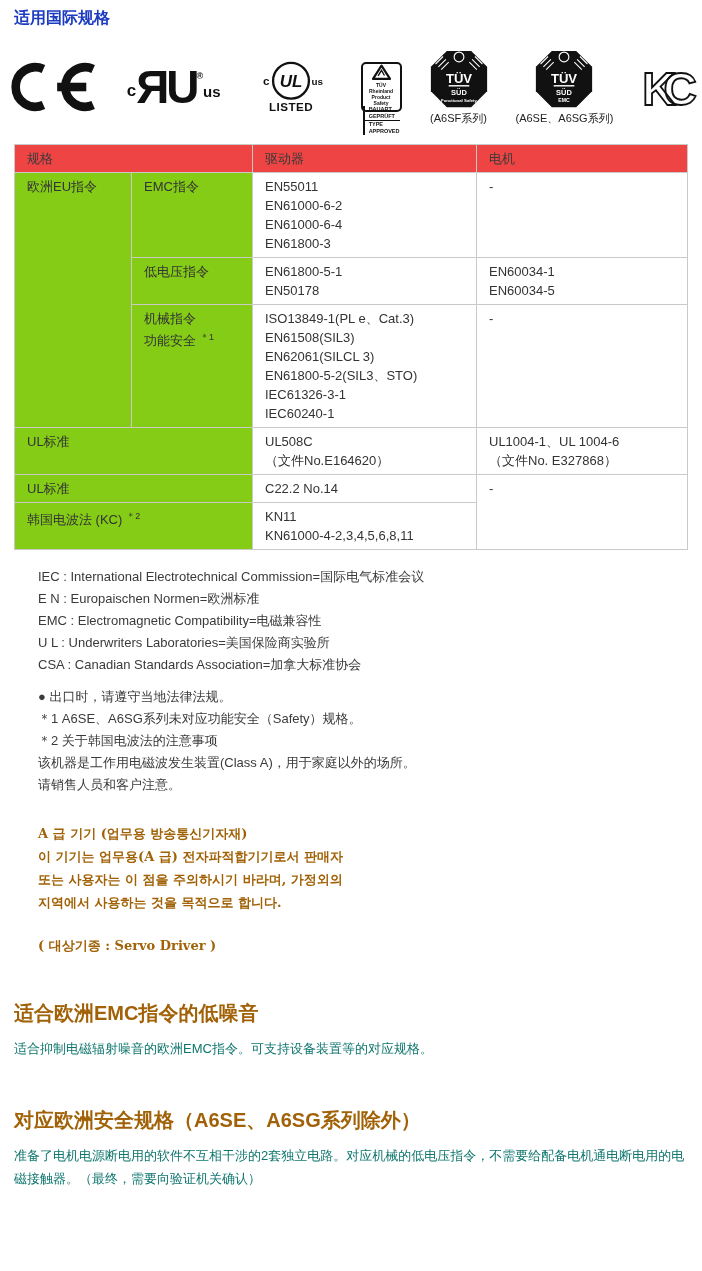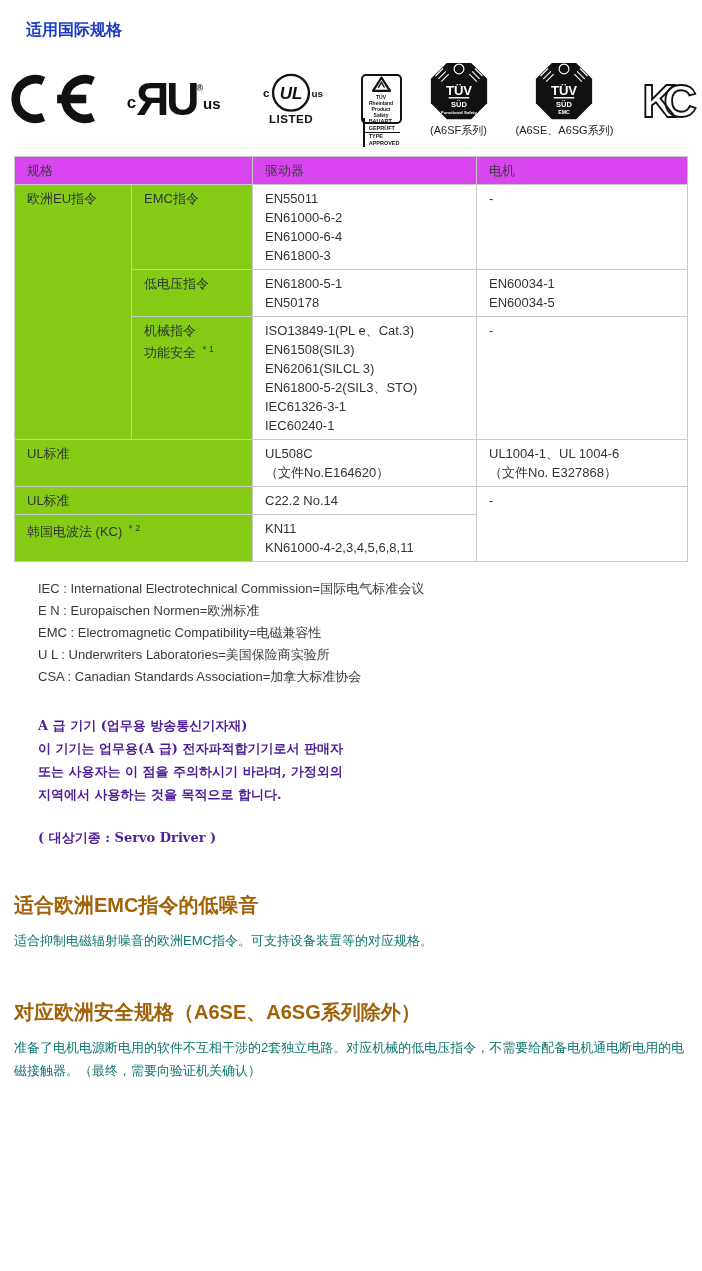--- a/index.html
+++ b/index.html
@@ -2,21 +2,21 @@
 <html><head>
 <meta charset="utf-8">
 <style>
   html,body{margin:0;padding:0;background:#fff;}
   body{
     width:702px;min-height:1271px;box-sizing:border-box;
     font-family:"Liberation Sans","DejaVu Sans",sans-serif;
     color:#3a3a3a;font-size:13px;
   }
   .page{padding:8px 14px 30px 14px;}
-  .page-title{font-size:16px;font-weight:bold;color:#1b3bc0;margin:12px;line-height:20px;}
+  .page-title{font-size:16px;font-weight:bold;color:#1b3bc0;margin:0;line-height:20px;}
 
   
   .logos{display:flex;align-items:center;justify-content:center;gap:27px;margin-top:16px;min-height:86px;}
   .logo{display:flex;flex-direction:column;align-items:center;}
   .logo-caption{font-size:11px;color:#222;margin-top:2px;white-space:nowrap;}
   .ce-svg{width:96px;height:52px;}
   .cul{display:flex;align-items:flex-end;color:#111;font-weight:bold;flex-direction:row;}
   .cul-c{font-size:17px;line-height:1;padding-bottom:3px;}
   .cul-ru{font-size:46px;line-height:30px;font-weight:900;letter-spacing:-3px;}
   .cul-reg{font-size:9px;align-self:flex-start;line-height:1;}
@@ -31,32 +31,32 @@
 
   
   .spec-table{border-collapse:collapse;width:100%;margin-top:14px;table-layout:fixed;}
   .spec-table col.c1{width:117px;}
   .spec-table col.c2{width:121px;}
   .spec-table col.c3{width:224px;}
   .spec-table th,.spec-table td{
     border:1px solid #c9c9c6;padding:4px 12px;line-height:19px;
     vertical-align:top;text-align:left;font-weight:normal;font-size:13px;color:#333;
   }
-  .spec-table thead th{background:#d946ef;color:#3a3a3a;}
+  .spec-table thead th{background:#ef4444;color:#3a3a3a;}
   .col-spec{background:#84cc16;}
   .dash{text-align:center;}
   .lines{white-space:pre-line;}
   sup.fn{font-size:9px;vertical-align:5px;margin-left:4px;}
 
   
   .indent{margin-left:24px;margin-right:10px;}
   .lines-block{white-space:pre-line;line-height:22px;}
   .abbr-block{margin-top:16px;}
   .notes-block{margin-top:10px;}
-  .korean{font-family:"DejaVu Serif","Liberation Serif",serif;font-weight:bold;color:#4c1d95;}
+  .korean{font-family:"DejaVu Serif","Liberation Serif",serif;font-weight:bold;color:#a16207;}
   .korean-block{margin-top:26px;line-height:23px;white-space:pre-line;}
   .korean-target{margin-top:20px;line-height:23px;}
   .ccc-box{margin-top:20px;border:1px solid #c9c9c6;padding:15px 18px 15px 33px;line-height:19px;color:#3a3a3a;}
 
   
   .section h2{font-size:20px;font-weight:bold;color:#a16207;margin:0;line-height:24px;}
   .section p{margin:12px 0 0 0;line-height:23px;color:#0f766e;}
   .s1{margin-top:44px;}
   .s2{margin-top:48px;}
 </style>
@@ -228,20 +228,25 @@
       </tr>
     </tbody>
   </table>
 
   <div class="indent lines-block abbr-block">IEC : International Electrotechnical Commission=国际电气标准会议
 E N : Europaischen Normen=欧洲标准
 EMC : Electromagnetic Compatibility=电磁兼容性
 U L : Underwriters Laboratories=美国保险商实验所
 CSA : Canadian Standards Association=加拿大标准协会</div>
 
+  <div class="indent lines-block notes-block">● 出口时，请遵守当地法律法规。
+＊1 A6SE、A6SG系列未对应功能安全（Safety）规格。
+＊2 关于韩国电波法的注意事项
+该机器是工作用电磁波发生装置(Class A)，用于家庭以外的场所。
+请销售人员和客户注意。</div>
 
   <div class="indent korean korean-block">A 급 기기 (업무용 방송통신기자재)
 이 기기는 업무용(A 급) 전자파적합기기로서 판매자
 또는 사용자는 이 점을 주의하시기 바라며, 가정외의
 지역에서 사용하는 것을 목적으로 합니다.</div>
 
   <div class="indent korean korean-target">( 대상기종 : Servo Driver )</div>
 
 
   <div class="section s1">

